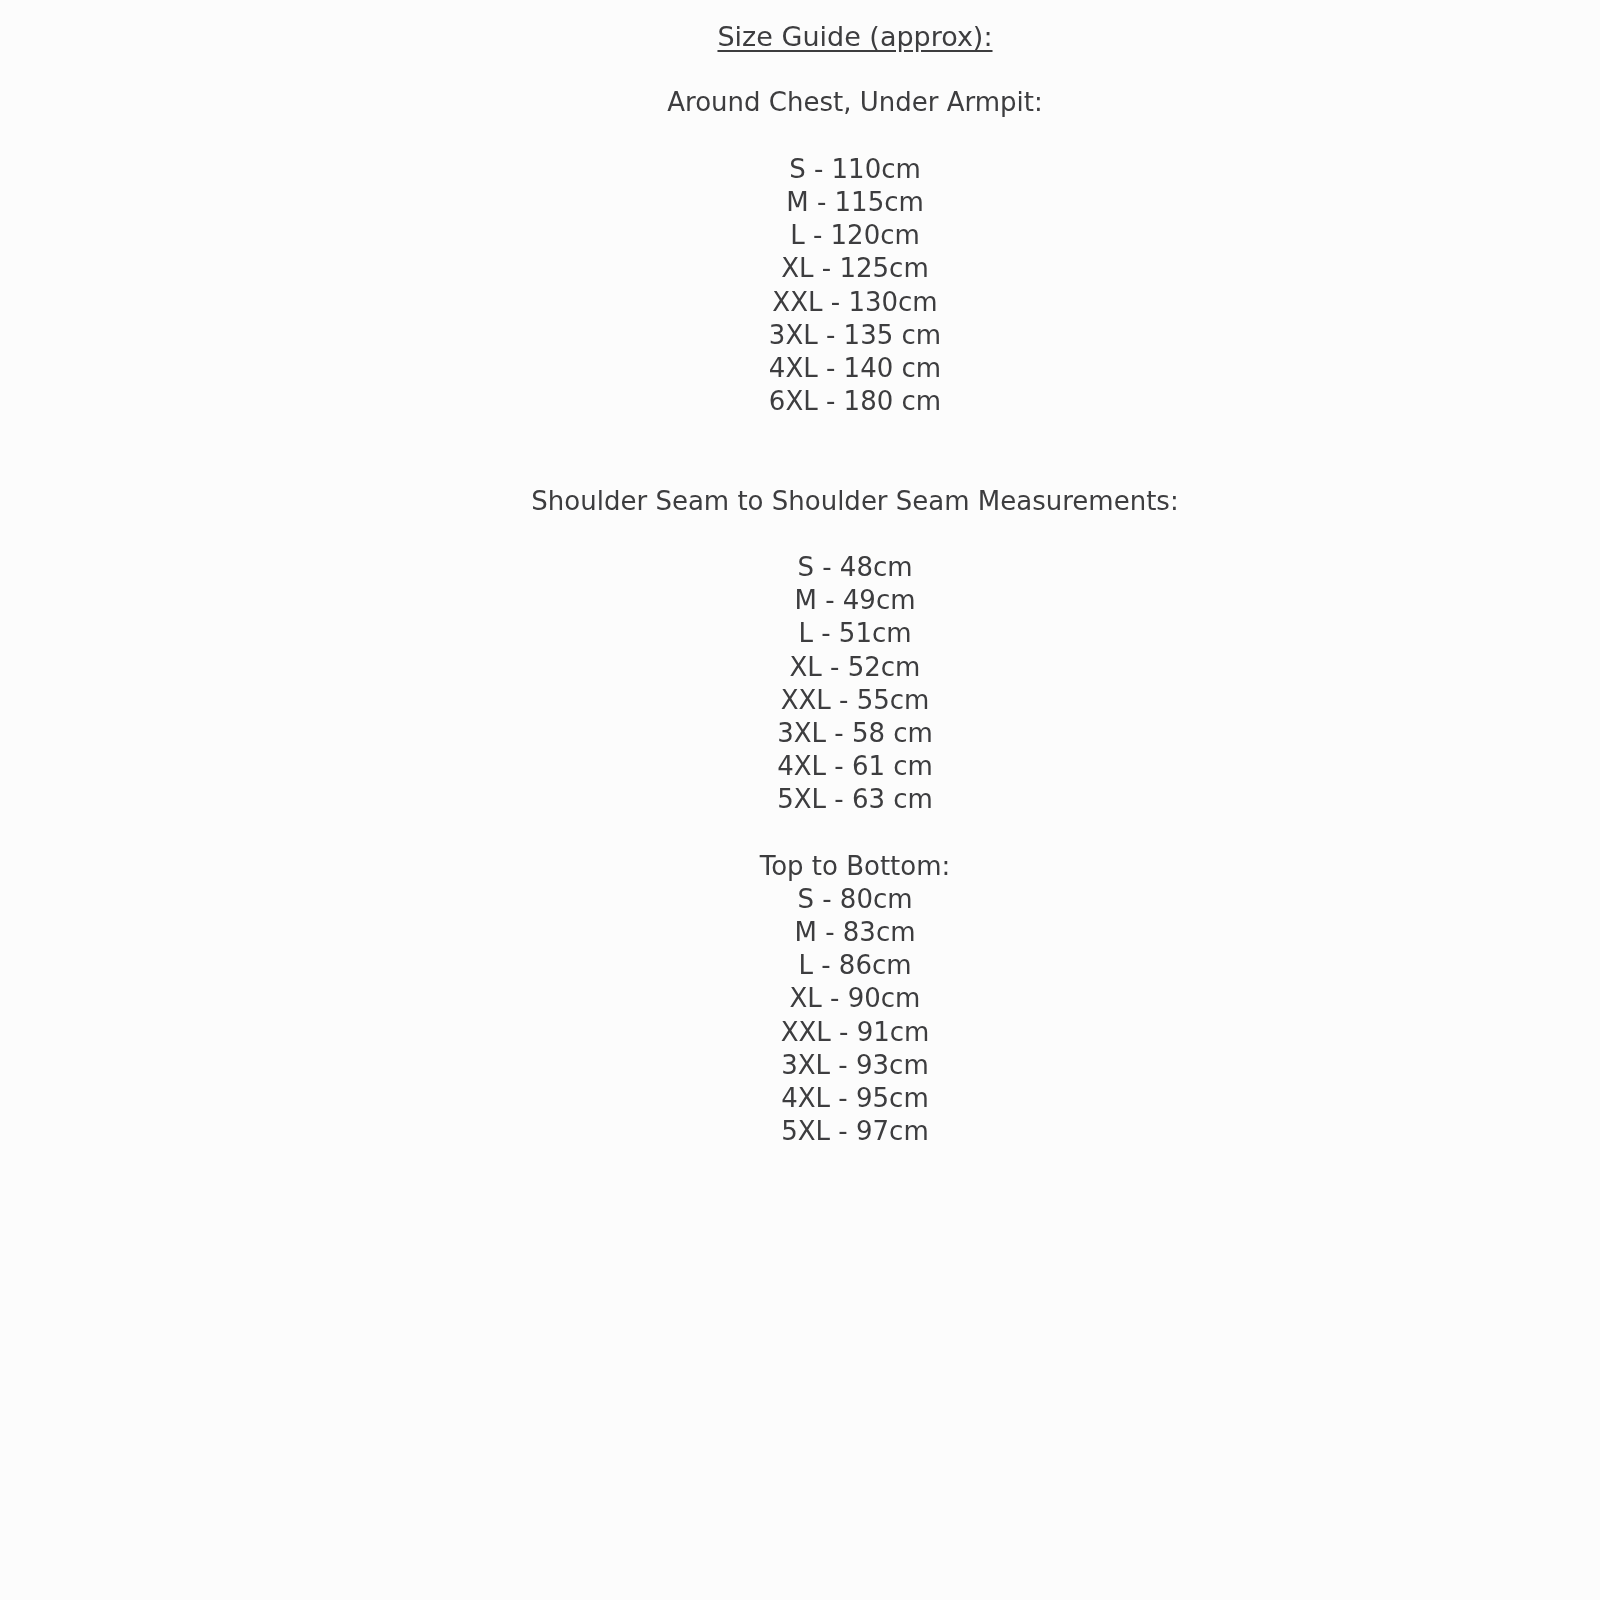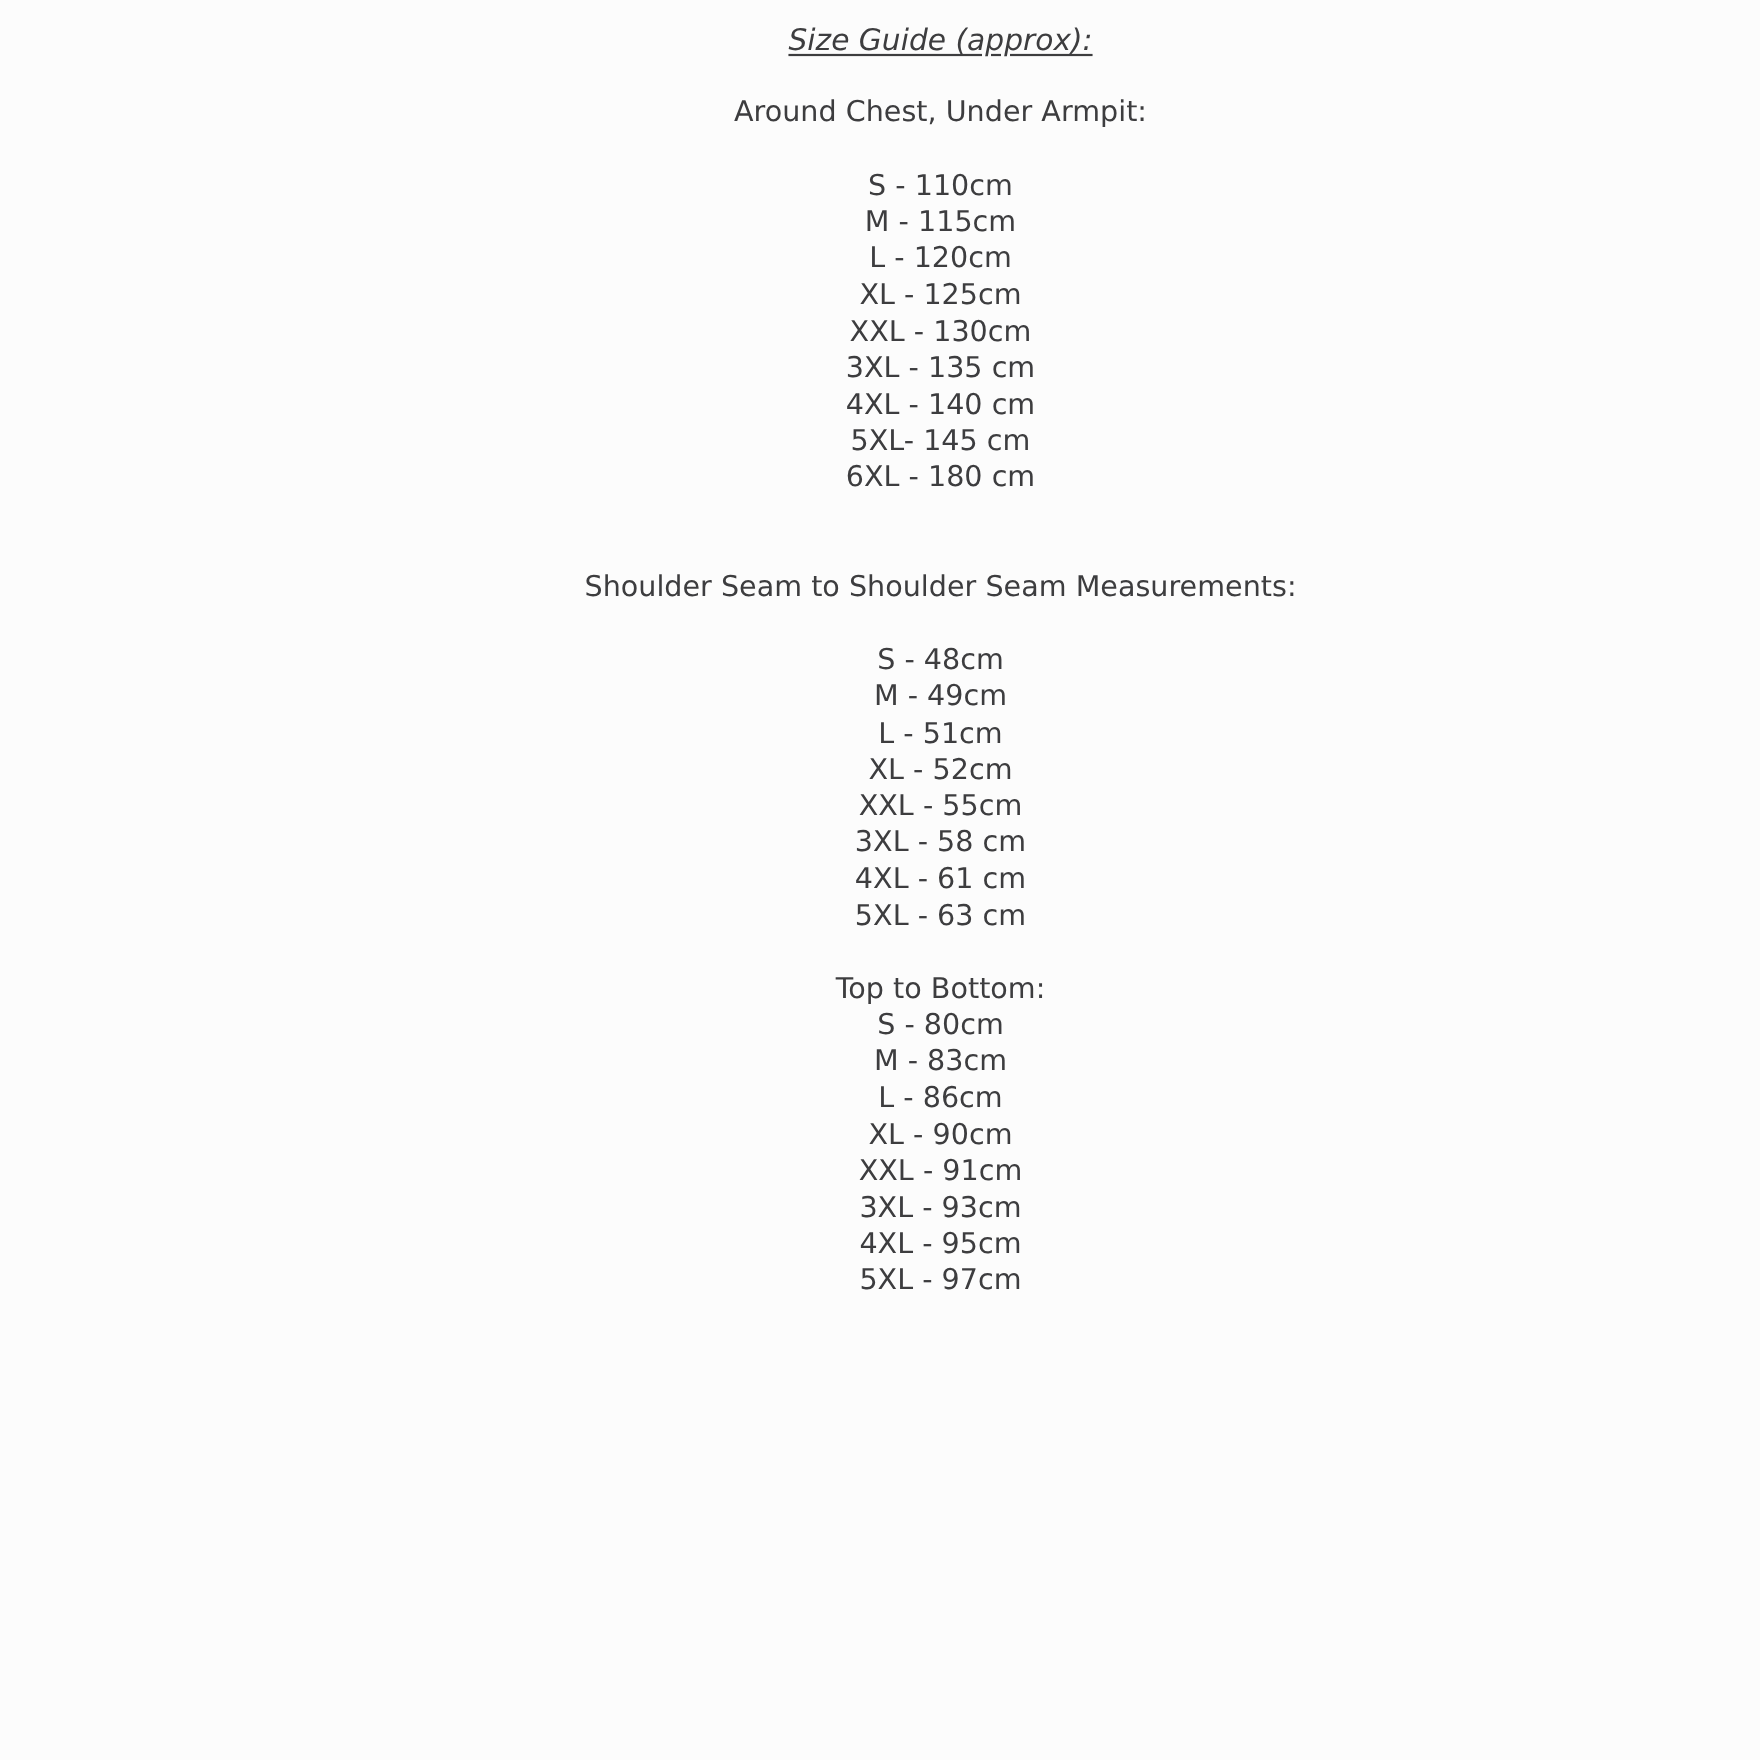--- a/index.html
+++ b/index.html
@@ -29,21 +29,20 @@
     line-height: 33.2px;
     white-space: pre;
   }
   .gap {
     height: 33.2px;
   }
   .title {
     text-decoration: underline;
     text-underline-offset: 4px;
     font-size: 27px;
-    font-style: italic;
   }
   h1, h2, p, section {
     margin: 0;
     padding: 0;
     font-weight: normal;
     font-size: inherit;
   }
 </style>
 </head>
 <body>
@@ -57,21 +56,20 @@
     <section>
       <h2 class="line">Around Chest, Under Armpit:</h2>
       <div class="gap"></div>
       <p class="line">S - 110cm</p>
       <p class="line">M - 115cm</p>
       <p class="line">L - 120cm</p>
       <p class="line">XL - 125cm</p>
       <p class="line">XXL - 130cm</p>
       <p class="line">3XL - 135 cm</p>
       <p class="line">4XL - 140 cm</p>
-      <p class="line">5XL- 145 cm</p>
       <p class="line">6XL - 180 cm</p>
     </section>
 
     <div class="gap"></div>
 
 
     <div class="gap"></div>
 
     <section>
       <h2 class="line">Shoulder Seam to Shoulder Seam Measurements:</h2>

